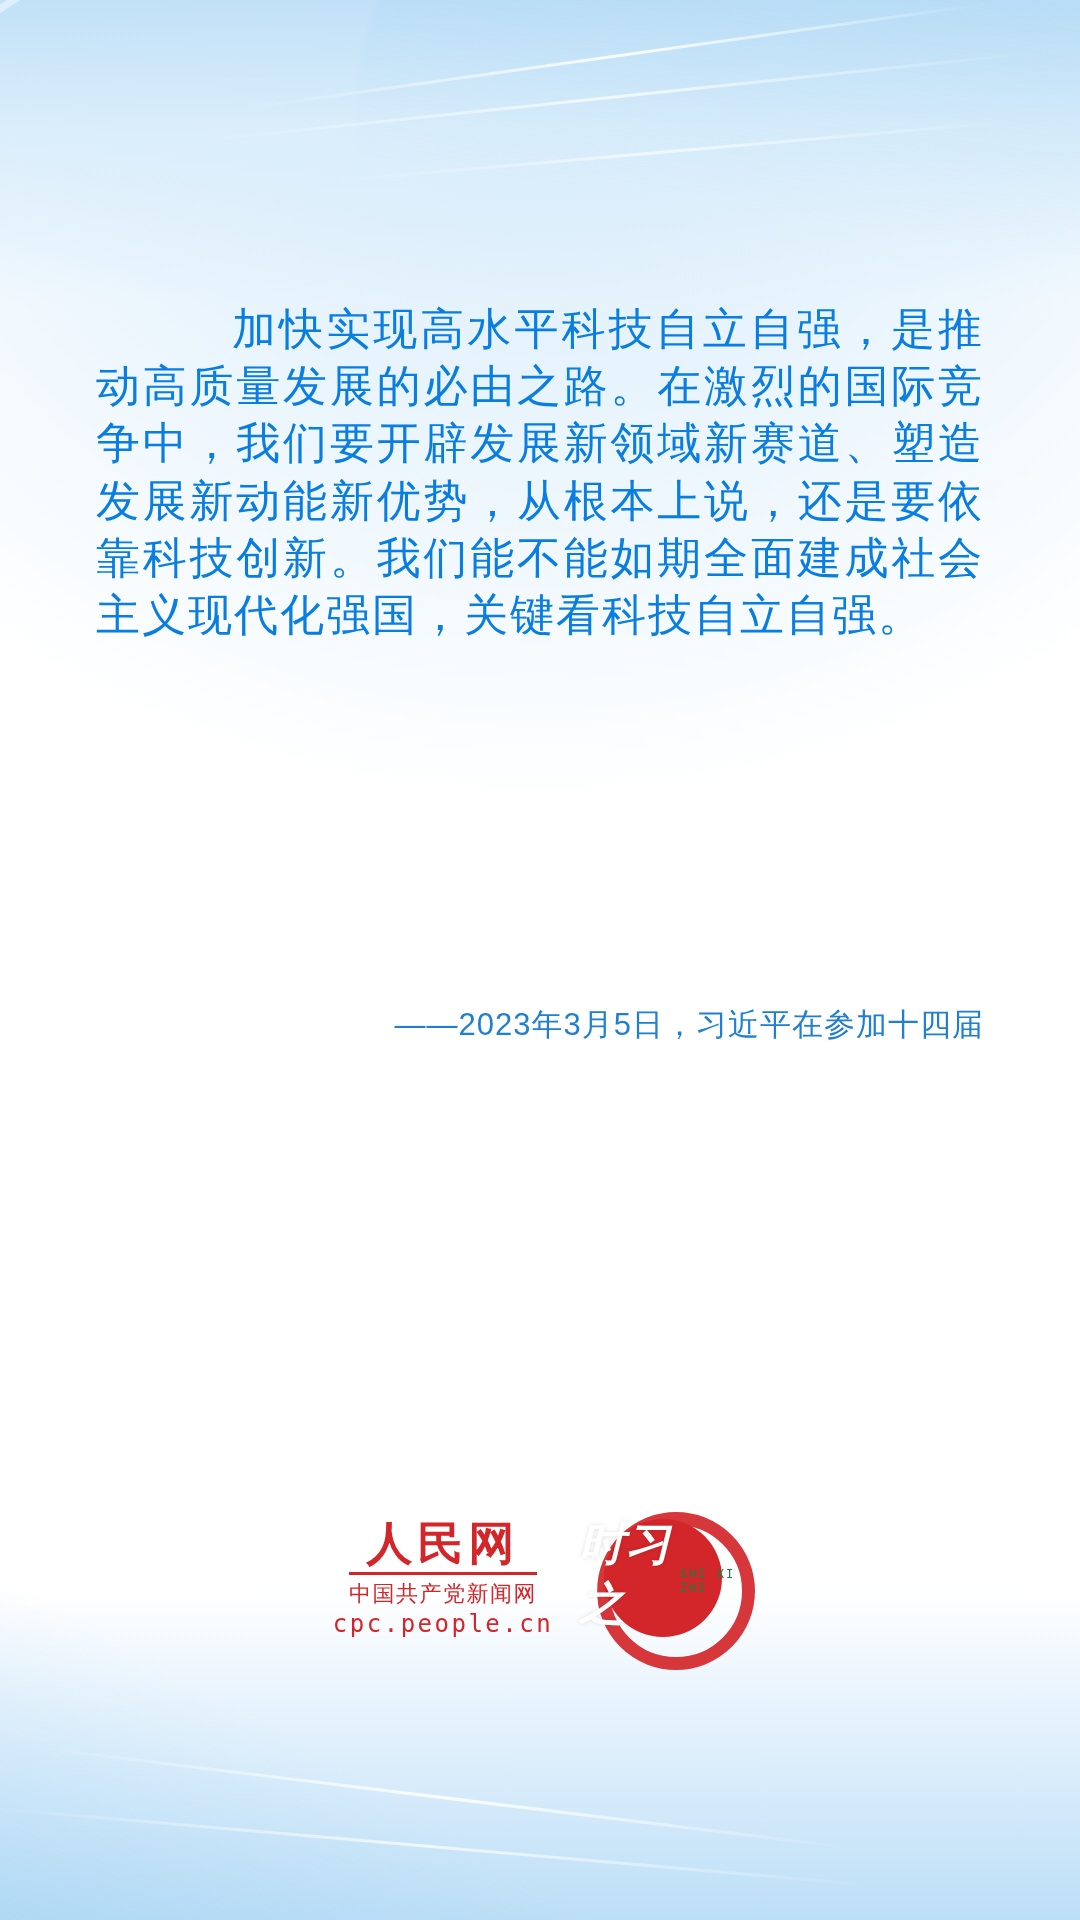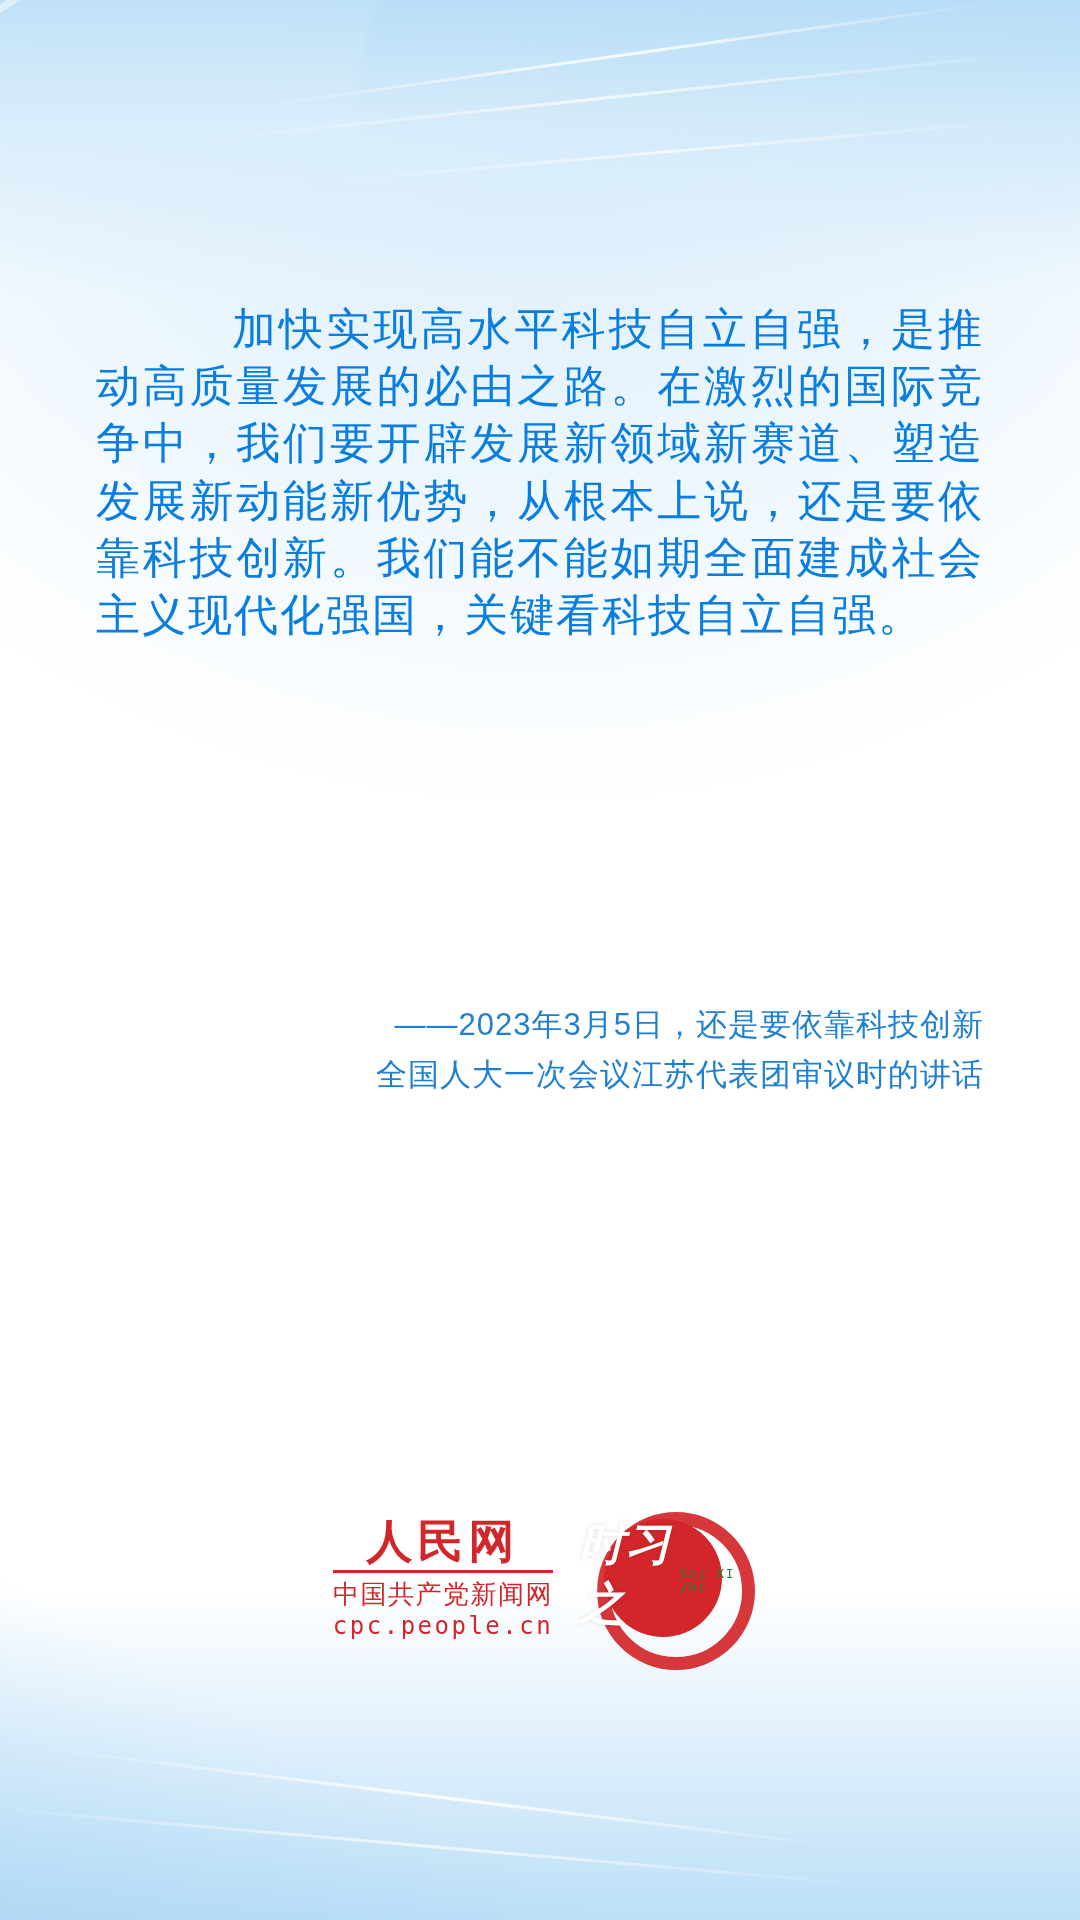--- a/index.html
+++ b/index.html
@@ -141,21 +141,21 @@
   }
   .people-logo .cn-title {
     font-family: "DejaVu Serif", "Liberation Serif", serif;
     font-weight: 700;
     font-size: 46px;
     letter-spacing: 5px;
     color: #d3262a;
     padding-bottom: 6px;
   }
   .people-logo .sub-cn {
-    font-size: 26px;
+    font-size: 22px;
     letter-spacing: 1.5px;
     color: #d3262a;
     border-top: 3px solid #d3262a;
     padding-top: 8px;
     font-family: "Liberation Sans", sans-serif;
   }
   .people-logo .sub-en {
     font-family: "DejaVu Sans Mono", "Liberation Mono", monospace;
     font-size: 24px;
     letter-spacing: 2.5px;
@@ -228,22 +228,21 @@
   <div class="streak k2"></div>
   <div class="streak k3"></div>
   <div class="streak k4"></div>
   <div class="streak k5"></div>
 
   <div class="quote-block">
     <div class="quote-text">加快实现高水平科技自立自强，是推动高质量发展的必由之路。在激烈的国际竞争中，我们要开辟发展新领域新赛道、塑造发展新动能新优势，从根本上说，还是要依靠科技创新。我们能不能如期全面建成社会主义现代化强国，关键看科技自立自强。</div>
   </div>
 
   <div class="attribution">
-    <span class="line">——2023年3月5日，还是要依靠科技创新</span>
-    <span class="line">全国人大一次会议江苏代表团审议时的讲话</span>
+    <span class="line">——2023年3月5日，习近平在参加十四届</span>
   </div>
 
   <div class="logo-row">
 
     <div class="people-logo">
       <div class="cn-title">人民网</div>
       <div class="sub-cn">中国共产党新闻网</div>
       <div class="sub-en">cpc.people.cn</div>
     </div>
 

